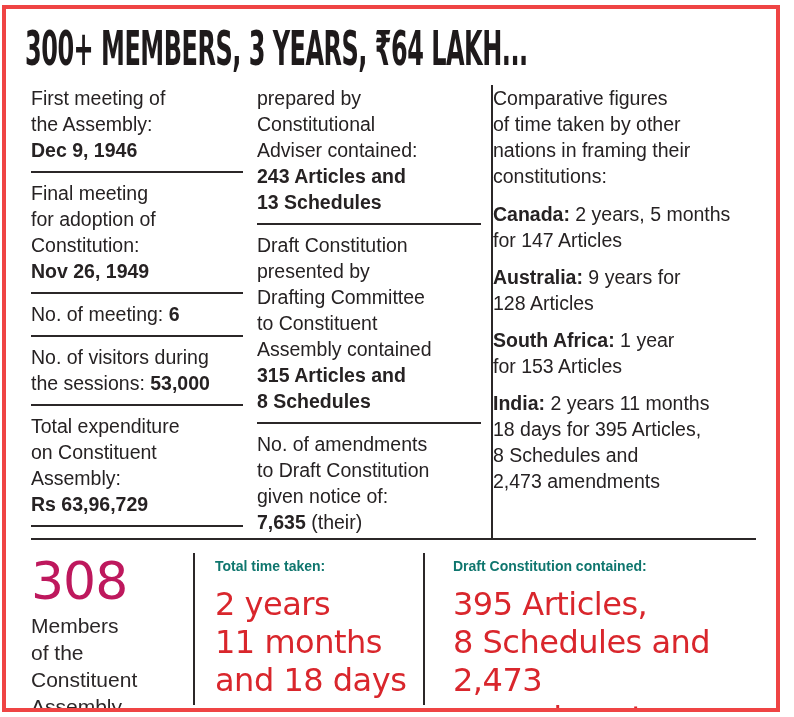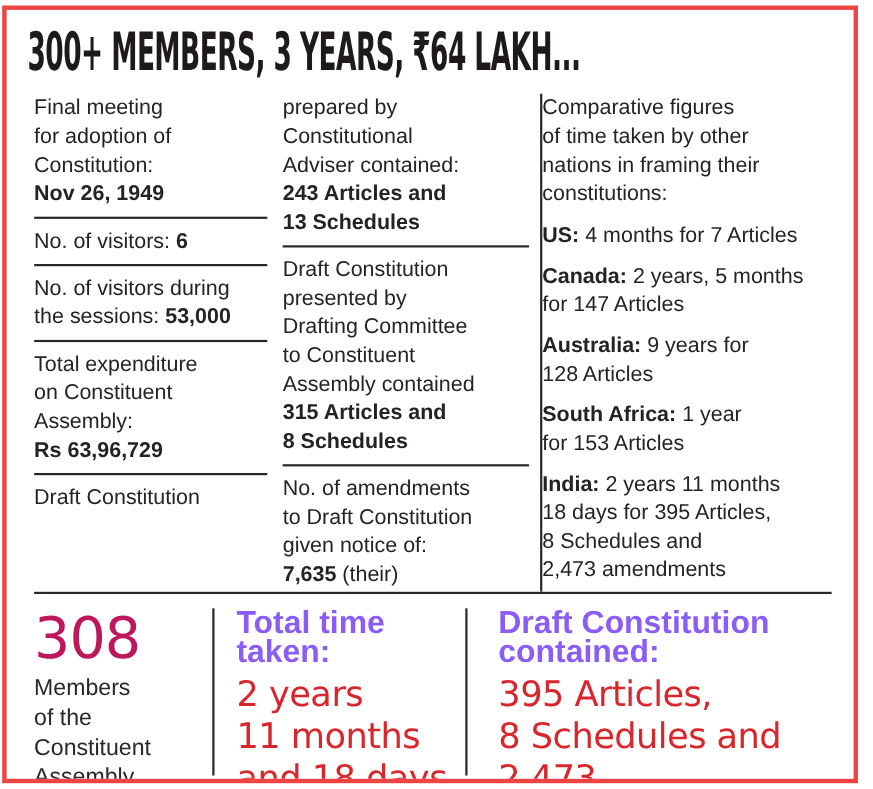--- a/index.html
+++ b/index.html
@@ -101,24 +101,24 @@
     width: 208px;
     border-left: 2.5px solid #2b2728;
     padding-left: 20px;
   }
   .b-draft {
     flex: 1;
     border-left: 2.5px solid #2b2728;
     padding-left: 28px;
   }
   .block-label {
-    font-size: 29px;
+    font-size: 14px;
     line-height: 27px;
     font-weight: bold;
-    color: #8b5cf6;
+    color: #0f766e;
   }
   .red-value {
     font-family: "DejaVu Sans", sans-serif;
     font-size: 32px;
     line-height: 38px;
     color: #d9262c;
     font-weight: 500;
     white-space: pre-line;
     margin-top: 5px;
     letter-spacing: -0.5px;
@@ -127,25 +127,28 @@
 </head>
 <body>
 
 <div class="frame">
 
   <div class="title">300+ MEMBERS, 3 YEARS, ₹64 LAKH...</div>
 
   <div class="top-grid">
 
     <div class="col1">
+      <div class="stat-item"><span>First meeting of
+the Assembly:
+</span><b>Dec 9, 1946</b></div>
       <div class="stat-item"><span>Final meeting
 for adoption of
 Constitution:
 </span><b>Nov 26, 1949</b></div>
-      <div class="stat-item"><span>No. of visitors: </span><b>6</b></div>
+      <div class="stat-item"><span>No. of meeting: </span><b>6</b></div>
       <div class="stat-item"><span>No. of visitors during
 the sessions: </span><b>53,000</b></div>
       <div class="stat-item"><span>Total expenditure
 on Constituent
 Assembly:
 </span><b>Rs 63,96,729</b></div>
       <div class="stat-item no-rule"><span>Draft Constitution</span></div>
     </div>
 
     <div class="col2">
@@ -165,21 +168,20 @@
 to Draft Constitution
 given notice of:
 </span><b>7,635</b><span> (their)</span></div>
     </div>
 
     <div class="col3">
       <div class="col3-intro">Comparative figures
 of time taken by other
 nations in framing their
 constitutions:</div>
-      <div class="nation"><b>US:</b><span> 4 months for 7 Articles</span></div>
       <div class="nation"><b>Canada:</b><span> 2 years, 5 months
 for 147 Articles</span></div>
       <div class="nation"><b>Australia:</b><span> 9 years for
 128 Articles</span></div>
       <div class="nation"><b>South Africa:</b><span> 1 year
 for 153 Articles</span></div>
       <div class="nation"><b>India:</b><span> 2 years 11 months
 18 days for 395 Articles,
 8 Schedules and
 2,473 amendments</span></div>

